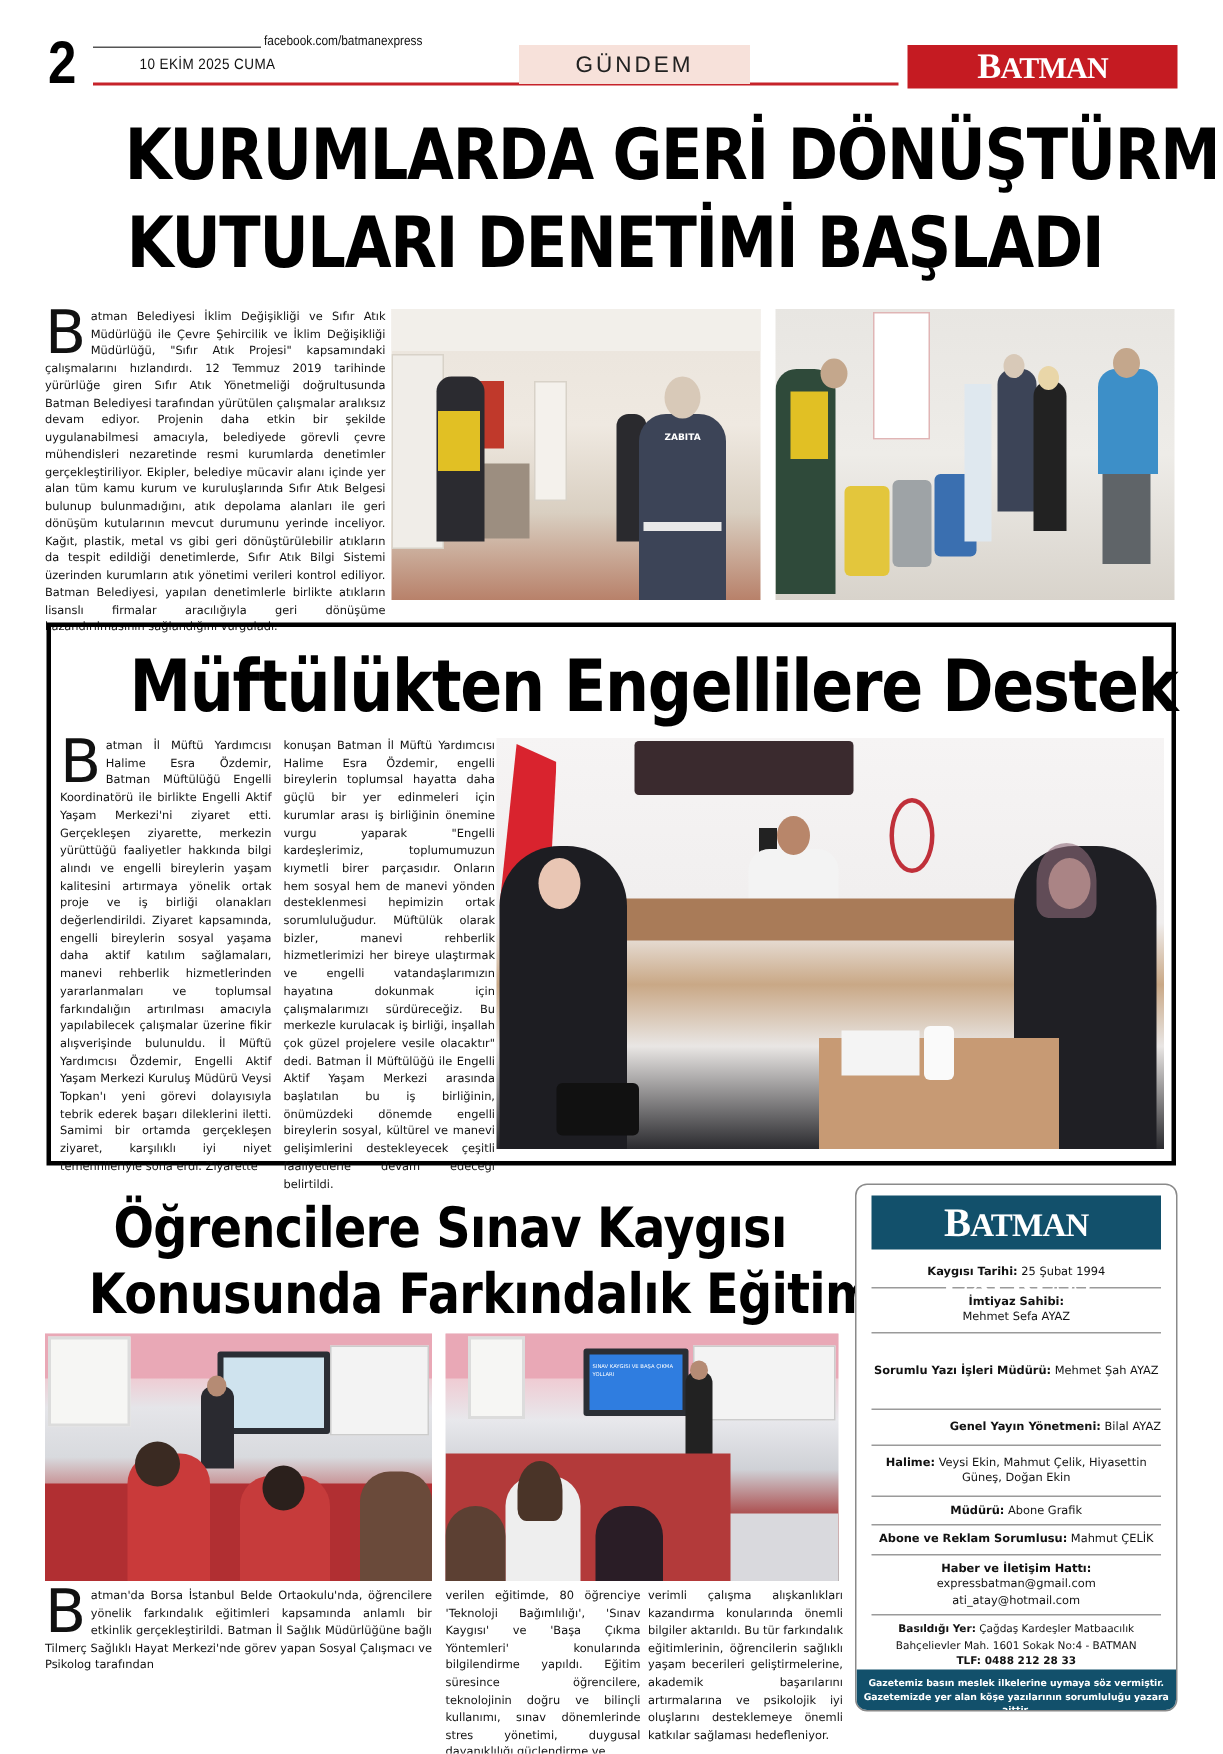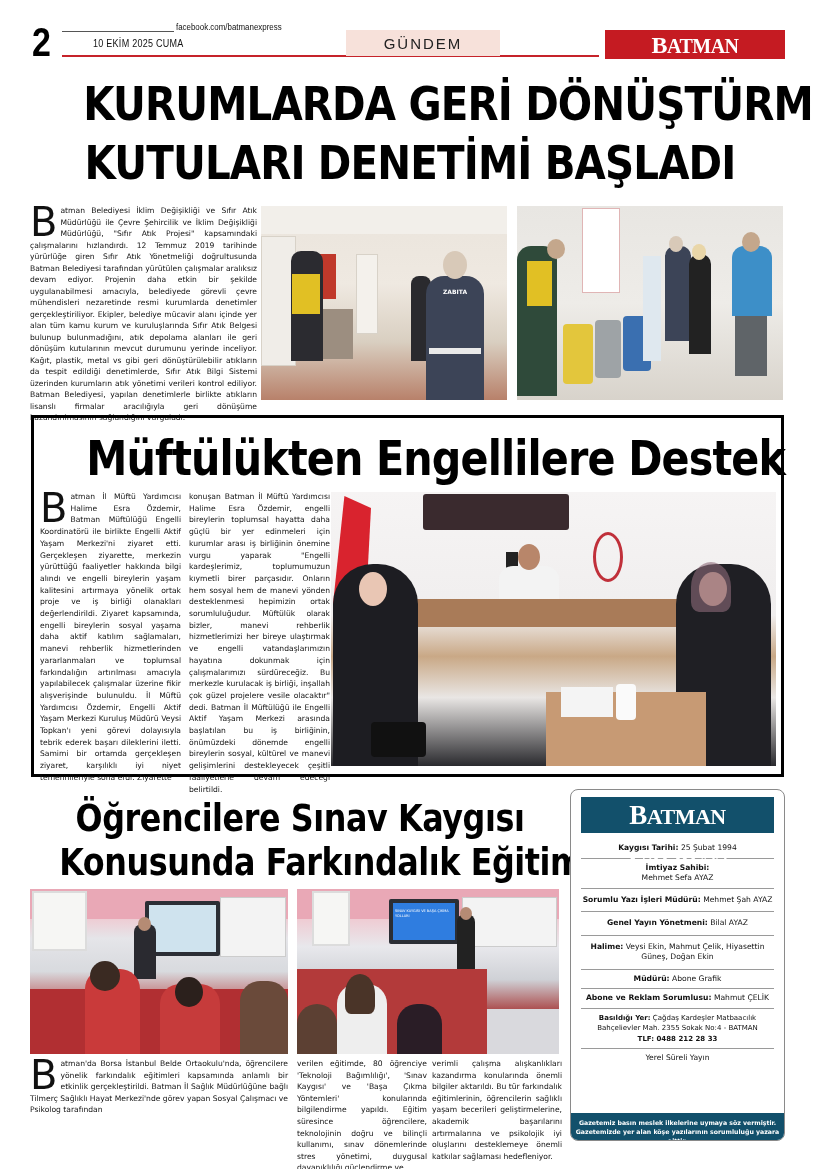--- a/index.html
+++ b/index.html
@@ -183,25 +183,26 @@
     <span>verimli çalışma alışkanlıkları kazandırma konularında önemli bilgiler aktarıldı. Bu tür farkındalık eğitimlerinin, öğrencilerin sağlıklı yaşam becerileri geliştirmelerine, akademik başarılarını artırmalarına ve psikolojik iyi oluşlarını desteklemeye önemli katkılar sağlaması hedefleniyor.</span>
   </div>
 </div>
 
 <div class="kunye">
   <div class="k-logo"><span class="big">B</span><span>ATMAN </span><span class="big">E</span><span>XPRESS</span></div>
   <div style="height:6px;"></div>
 
   <div class="k-row"><b>Kaygısı Tarihi:</b> <span>25 Şubat 1994</span></div>
   <div class="k-row"><b>İmtiyaz Sahibi:</b><br><span>Mehmet Sefa AYAZ</span></div>
-  <div class="k-row" style="padding:6px 0;"><b>Sorumlu Yazı İşleri Müdürü:</b> <span>Mehmet Şah AYAZ</span></div>
-  <div class="k-row" style="padding:6px 0;"><b>Genel Yayın Yönetmeni:</b> <span>Bilal AYAZ</span></div>
+  <div class="k-row" style="padding:20px 0;"><b>Sorumlu Yazı İşleri Müdürü:</b> <span>Mehmet Şah AYAZ</span></div>
+  <div class="k-row" style="padding:6px 0;text-align:right;"><b>Genel Yayın Yönetmeni:</b> <span>Bilal AYAZ</span></div>
   <div class="k-row" style="padding:6px 8px;"><b>Halime:</b> <span>Veysi Ekin, Mahmut Çelik, Hiyasettin Güneş, Doğan Ekin</span></div>
   <div class="k-row"><b>Müdürü:</b> <span>Abone Grafik</span></div>
   <div class="k-row"><b>Abone ve Reklam Sorumlusu:</b> <span>Mahmut ÇELİK</span></div>
-  <div class="k-row" style="font-size:7px;"><b>Basıldığı Yer:</b> <span>Çağdaş Kardeşler Matbaacılık Bahçelievler Mah. 2355 Sokak No:4  -  BATMAN</span><br><b>TLF: 0488 212 28 33</b></div>
+  <div class="k-row"><b>Haber ve İletişim Hattı:</b><br><span>expressbatman@gmail.com</span><br><span>ati_atay@hotmail.com</span></div>
+  <div class="k-row" style="font-size:7px;"><b>Basıldığı Yer:</b> <span>Çağdaş Kardeşler Matbaacılık Bahçelievler Mah. 1601 Sokak No:4  -  BATMAN</span><br><b>TLF: 0488 212 28 33</b></div>
   <div class="k-row last">Yerel Süreli Yayın</div>
 
   <div class="k-footer">
     <div>Gazetemiz basın meslek ilkelerine uymaya söz vermiştir.</div>
     <div>Gazetemizde yer alan köşe yazılarının sorumluluğu yazara aittir.</div>
   </div>
 </div>
 
 </body></html>

